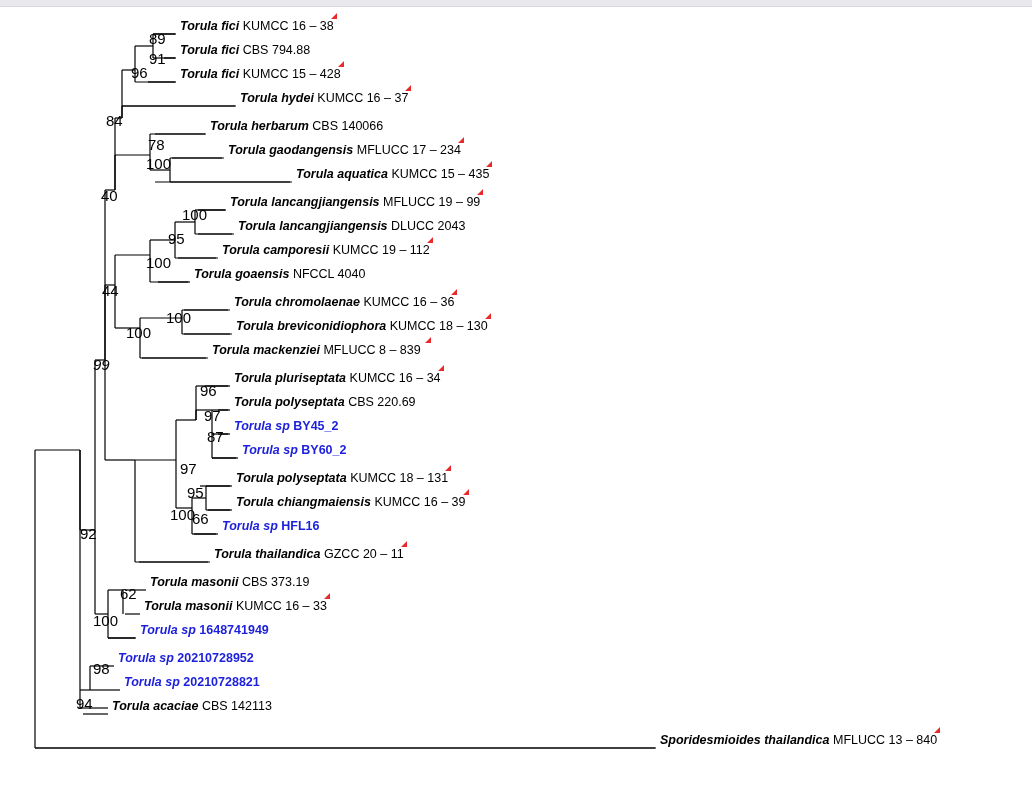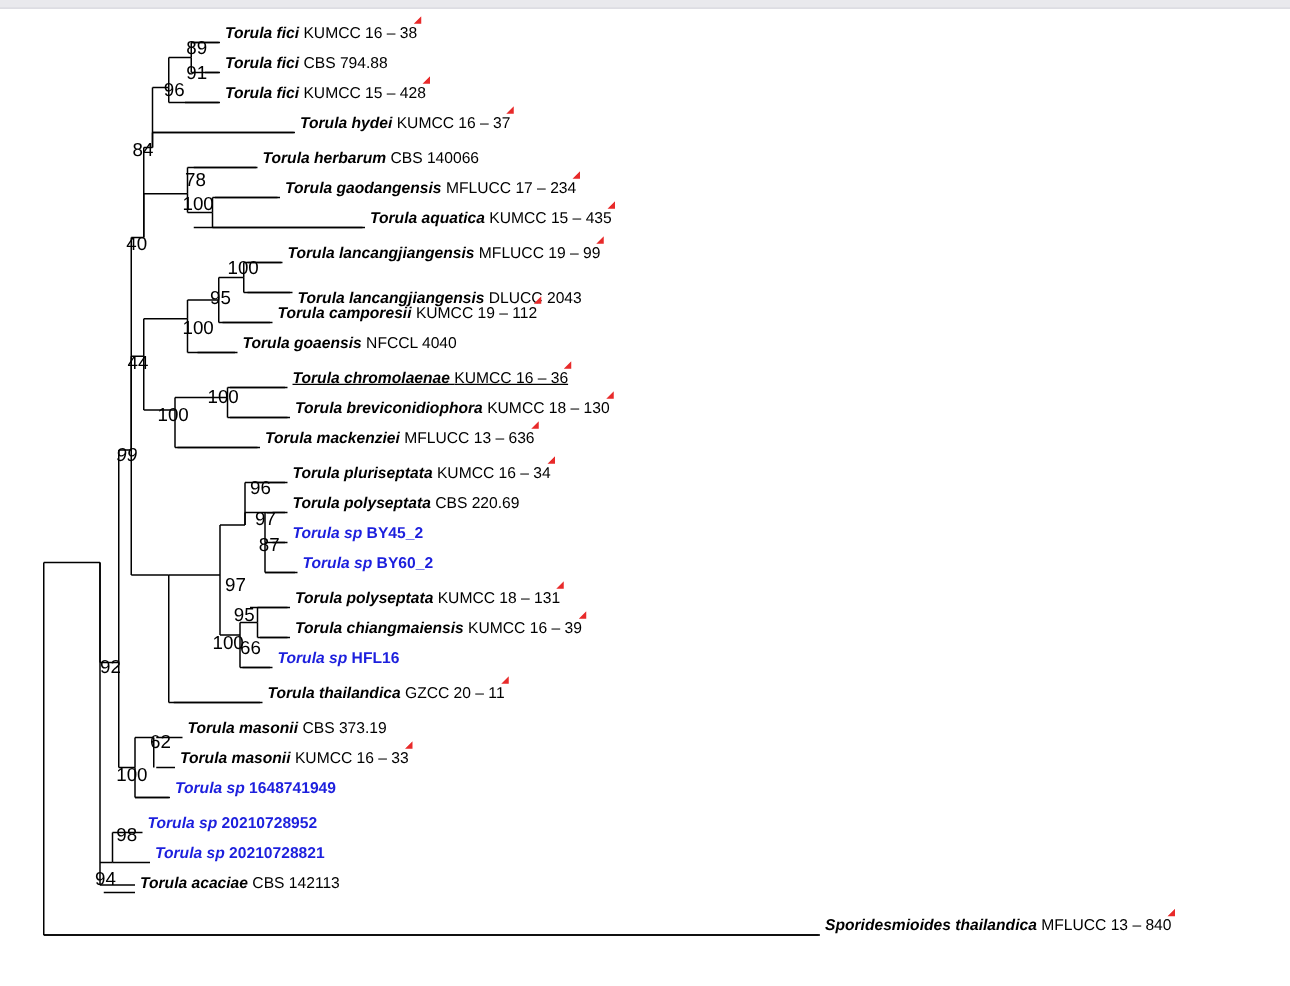--- a/index.html
+++ b/index.html
@@ -195,26 +195,26 @@
 
   <div id="leaves-host">
       <div class="leaf" style="left: 180px; top: 20px;"><span class="sp">Torula fici</span> <span class="id">KUMCC 16 – 38</span></div>
       <div class="leaf" style="left: 180px; top: 44px;"><span class="sp">Torula fici</span> <span class="id">CBS 794.88</span></div>
       <div class="leaf" style="left: 180px; top: 68px;"><span class="sp">Torula fici</span> <span class="id">KUMCC 15 – 428</span></div>
       <div class="leaf" style="left: 240px; top: 92px;"><span class="sp">Torula hydei</span> <span class="id">KUMCC 16 – 37</span></div>
       <div class="leaf" style="left: 210px; top: 120px;"><span class="sp">Torula herbarum</span> <span class="id">CBS 140066</span></div>
       <div class="leaf" style="left: 228px; top: 144px;"><span class="sp">Torula gaodangensis</span> <span class="id">MFLUCC 17 – 234</span></div>
       <div class="leaf" style="left: 296px; top: 168px;"><span class="sp">Torula aquatica</span> <span class="id">KUMCC 15 – 435</span></div>
       <div class="leaf" style="left: 230px; top: 196px;"><span class="sp">Torula lancangjiangensis</span> <span class="id">MFLUCC 19 – 99</span></div>
-      <div class="leaf" style="left: 238px; top: 232px;"><span class="sp">Torula lancangjiangensis</span> <span class="id">DLUCC 2043</span></div>
+      <div class="leaf" style="left: 238px; top: 220px;"><span class="sp">Torula lancangjiangensis</span> <span class="id">DLUCC 2043</span></div>
       <div class="leaf" style="left: 222px; top: 244px;"><span class="sp">Torula camporesii</span> <span class="id">KUMCC 19 – 112</span></div>
       <div class="leaf" style="left: 194px; top: 268px;"><span class="sp">Torula goaensis</span> <span class="id">NFCCL 4040</span></div>
-      <div class="leaf" style="left: 234px; top: 296px; text-decoration: underline;"><span class="sp">Torula chromolaenae</span> <span class="id">KUMCC 16 – 36</span></div>
+      <div class="leaf" style="left: 234px; top: 296px;"><span class="sp">Torula chromolaenae</span> <span class="id">KUMCC 16 – 36</span></div>
       <div class="leaf" style="left: 236px; top: 320px;"><span class="sp">Torula breviconidiophora</span> <span class="id">KUMCC 18 – 130</span></div>
-      <div class="leaf" style="left: 212px; top: 344px;"><span class="sp">Torula mackenziei</span> <span class="id">MFLUCC 13 – 636</span></div>
+      <div class="leaf" style="left: 212px; top: 344px;"><span class="sp">Torula mackenziei</span> <span class="id">MFLUCC 8 – 839</span></div>
       <div class="leaf" style="left: 234px; top: 372px;"><span class="sp">Torula pluriseptata</span> <span class="id">KUMCC 16 – 34</span></div>
       <div class="leaf" style="left: 234px; top: 396px;"><span class="sp">Torula polyseptata</span> <span class="id">CBS 220.69</span></div>
       <div class="leaf blue" style="left: 234px; top: 420px;"><span class="sp">Torula sp</span> <span class="id">BY45_2</span></div>
       <div class="leaf blue" style="left: 242px; top: 444px;"><span class="sp">Torula sp</span> <span class="id">BY60_2</span></div>
       <div class="leaf" style="left: 236px; top: 472px;"><span class="sp">Torula polyseptata</span> <span class="id">KUMCC 18 – 131</span></div>
       <div class="leaf" style="left: 236px; top: 496px;"><span class="sp">Torula chiangmaiensis</span> <span class="id">KUMCC 16 – 39</span></div>
       <div class="leaf blue" style="left: 222px; top: 520px;"><span class="sp">Torula sp</span> <span class="id">HFL16</span></div>
       <div class="leaf" style="left: 214px; top: 548px;"><span class="sp">Torula thailandica</span> <span class="id">GZCC 20 – 11</span></div>
       <div class="leaf" style="left: 150px; top: 576px;"><span class="sp">Torula masonii</span> <span class="id">CBS 373.19</span></div>
       <div class="leaf" style="left: 144px; top: 600px;"><span class="sp">Torula masonii</span> <span class="id">KUMCC 16 – 33</span></div>

